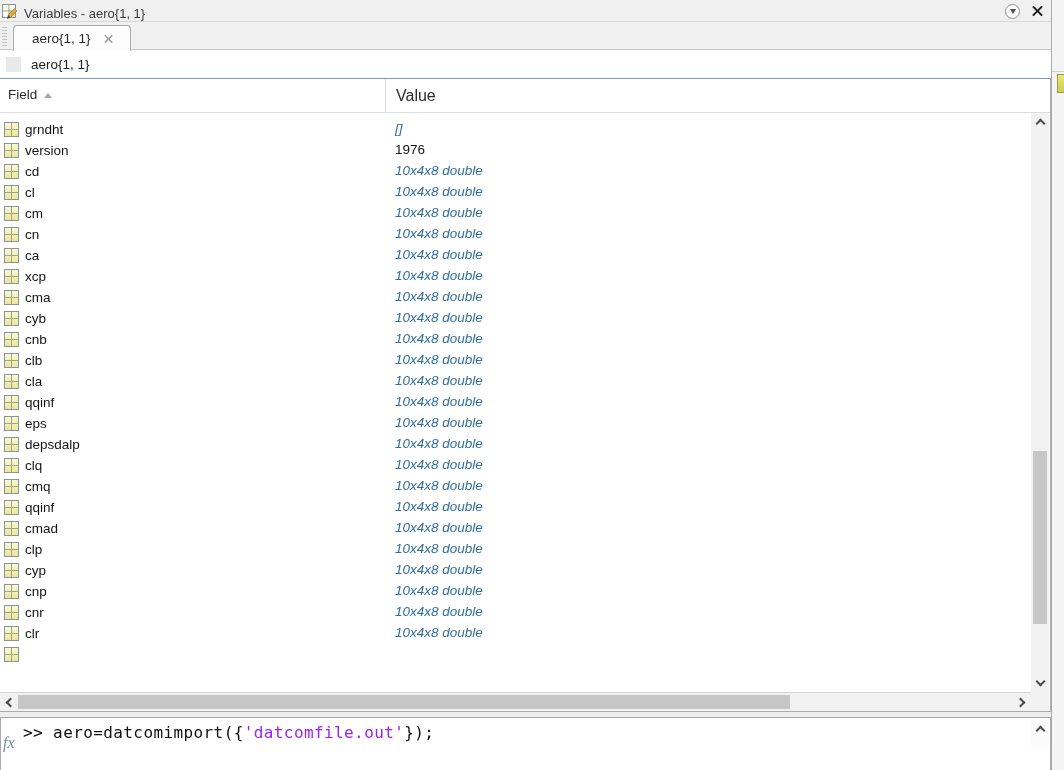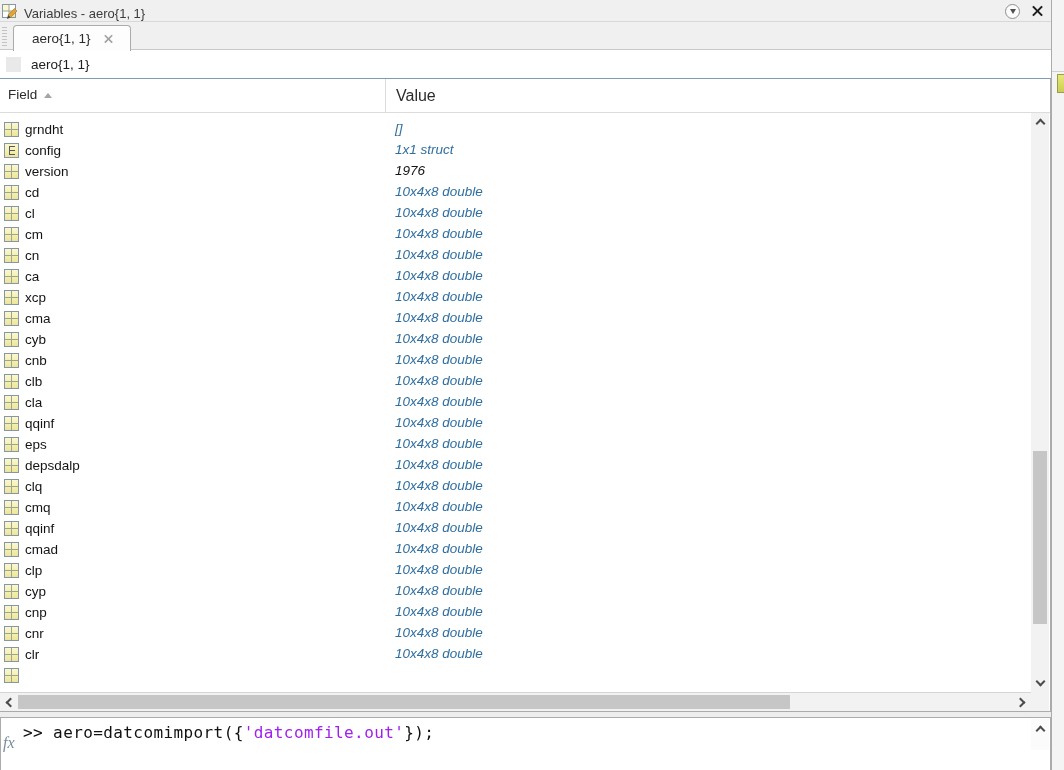--- a/index.html
+++ b/index.html
@@ -53,21 +53,21 @@
             border-right:4px solid transparent;border-bottom:5px solid #A5A5A5;margin-left:7px;margin-bottom:1px;}
   .col-divider{position:absolute;left:385px;top:0;width:1px;height:34px;background:var(--softline);}
   .colheader .col-value{position:absolute;left:396px;top:8px;font-size:16px;color:#2b2b2b;cursor:pointer;}
 
   .rows{position:absolute;left:0;top:34px;width:1031px;height:580px;overflow:hidden;margin-top:6px;}
   .row{position:relative;height:21px;display:flex;align-items:center;cursor:default;}
   .row .icon{margin-left:4px;flex:0 0 auto;}
   .field-label{margin-left:6px;font-size:13.5px;color:#141414;}
   .cell-value{position:absolute;left:395px;top:2px;font-size:13.5px;}
   .cell-value.meta,.cell-value.empty{color:var(--value-blue);font-style:italic;}
-  .cell-value.scalar{color:#141414;font-style:italic;}
+  .cell-value.scalar{color:#141414;}
 
   .grid-icon{width:15px;height:15px;display:inline-block;border:1px solid #8796A6;
      background:
        linear-gradient(#9AA68F,#9AA68F) 6px 0/1px 100% no-repeat,
        linear-gradient(#9AA68F,#9AA68F) 0 6px/100% 1px no-repeat,
        linear-gradient(180deg,#FBF7D0 0%,var(--icon-yellow) 55%,#EDE49B 100%);}
   .struct-icon{position:relative;width:15px;height:15px;display:inline-block;border:1px solid #8796A6;
      background:linear-gradient(180deg,#FBF7D0 0%,var(--icon-yellow) 55%,#EDE49B 100%);}
   .struct-icon::before{content:"";position:absolute;left:4px;top:2px;width:1px;height:9px;background:#55595F;}
   .struct-icon::after{content:"";position:absolute;left:5px;top:2px;width:5px;height:9px;
@@ -155,25 +155,20 @@
       <span class="col-value">Value</span>
     </div>
 
     <div class="rows">
   <div class="row">
     <span class="icon grid-icon"></span>
     <span class="field-label">grndht</span>
     <span class="cell-value empty">[]</span>
   </div>
 
-  <div class="row">
-    <span class="icon struct-icon"></span>
-    <span class="field-label">config</span>
-    <span class="cell-value meta">1x1 struct</span>
-  </div>
 
   <div class="row">
     <span class="icon grid-icon"></span>
     <span class="field-label">version</span>
     <span class="cell-value scalar">1976</span>
   </div>
 
   <div class="row">
     <span class="icon grid-icon"></span>
     <span class="field-label">cd</span>

